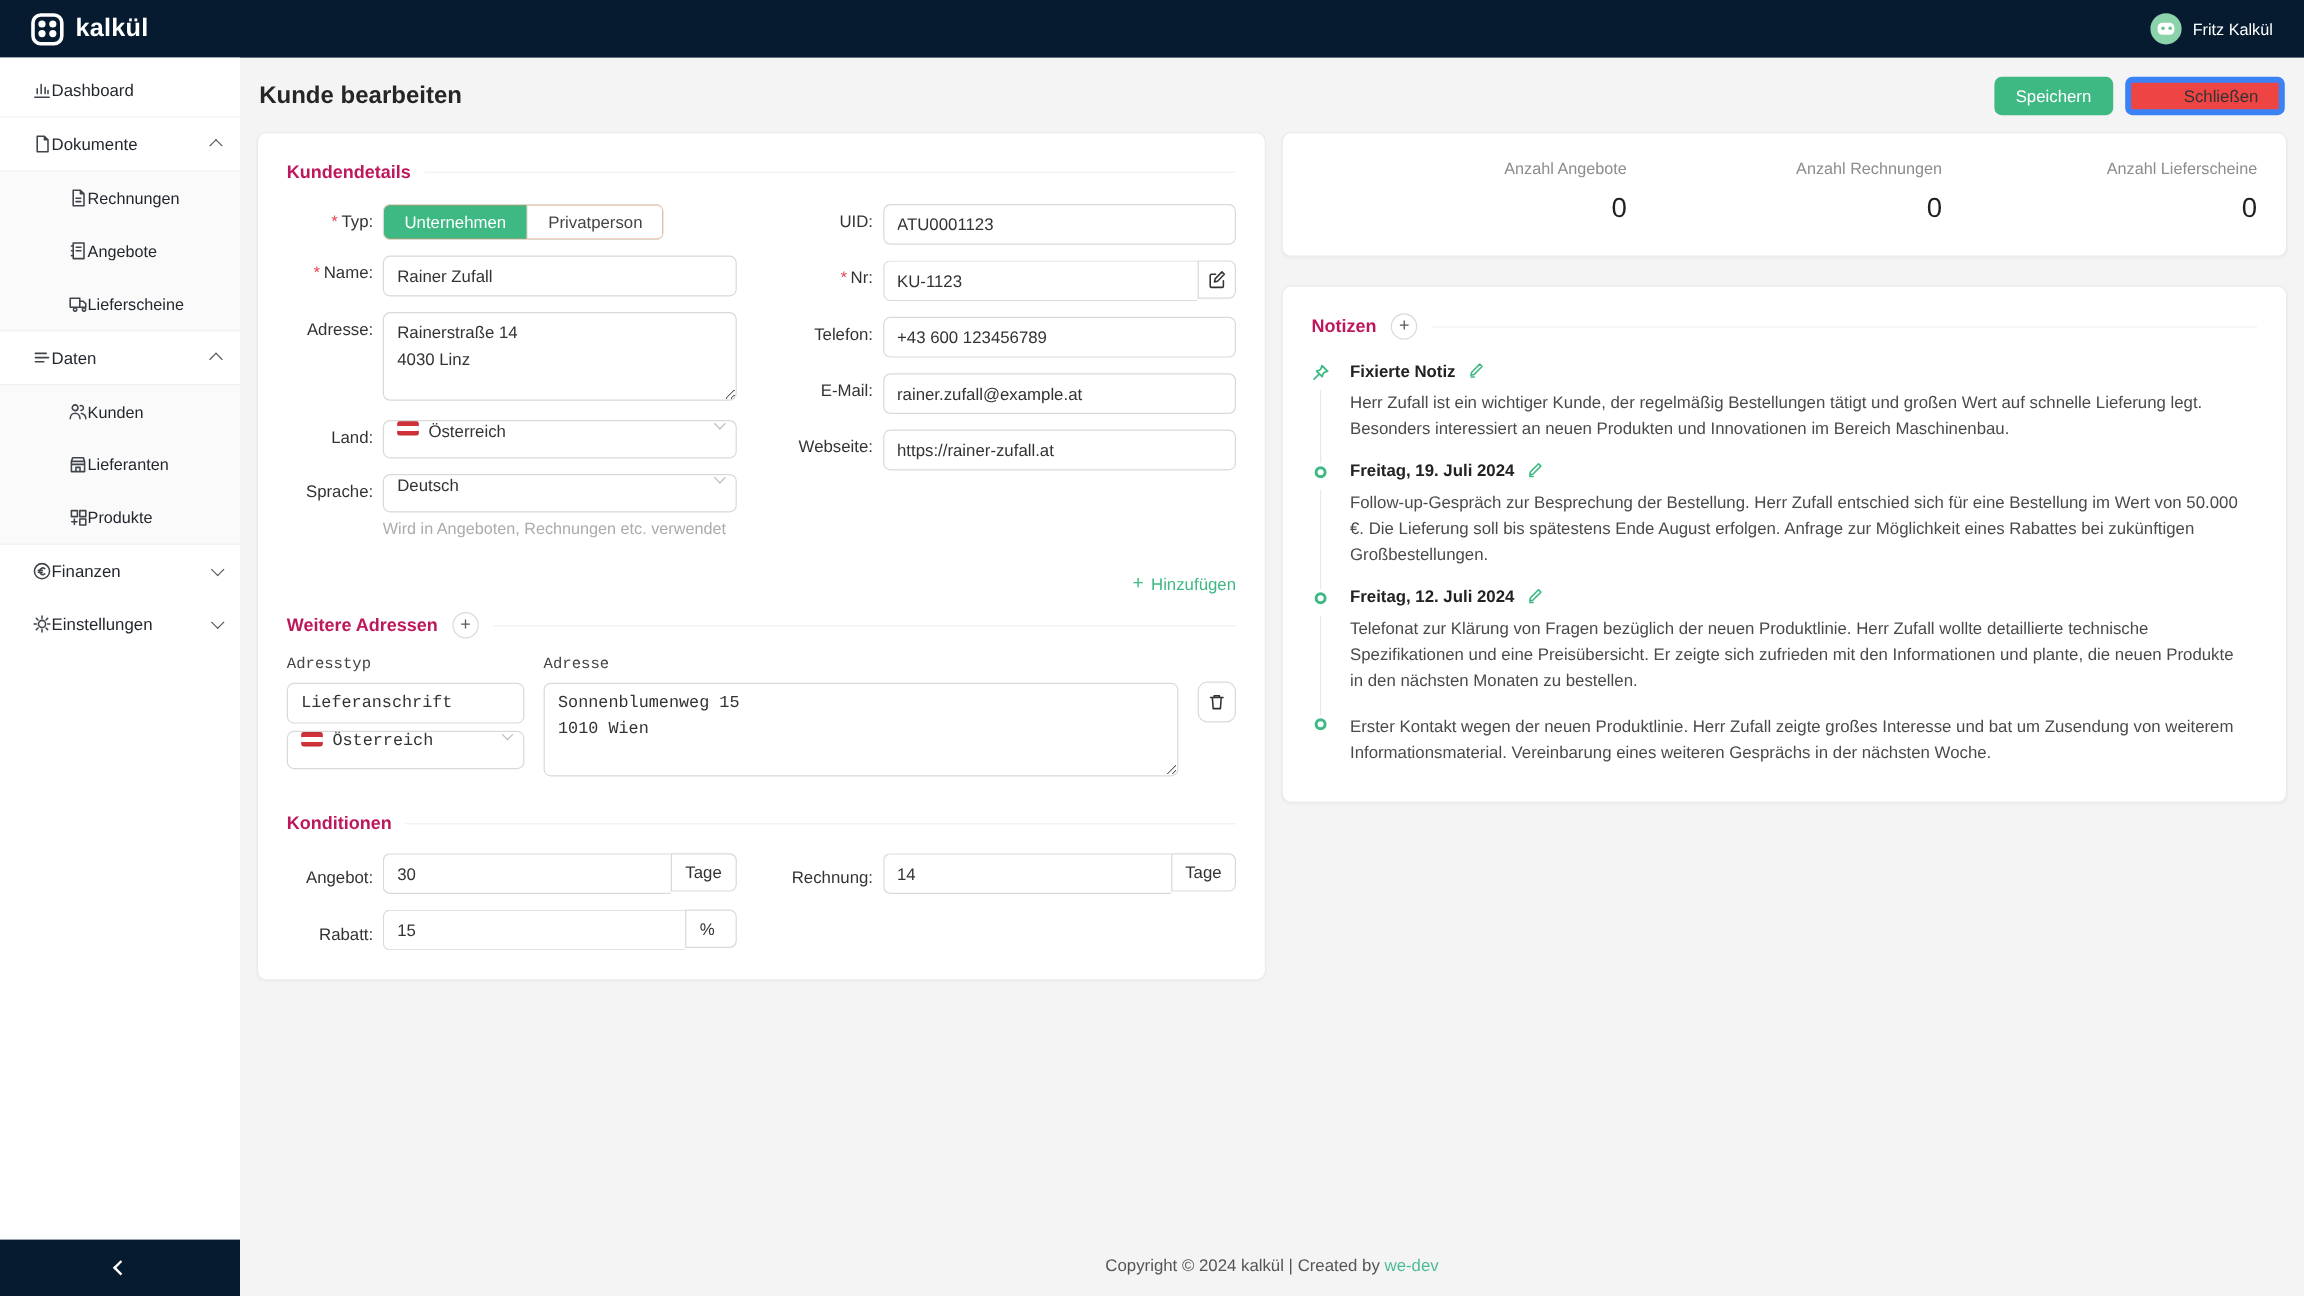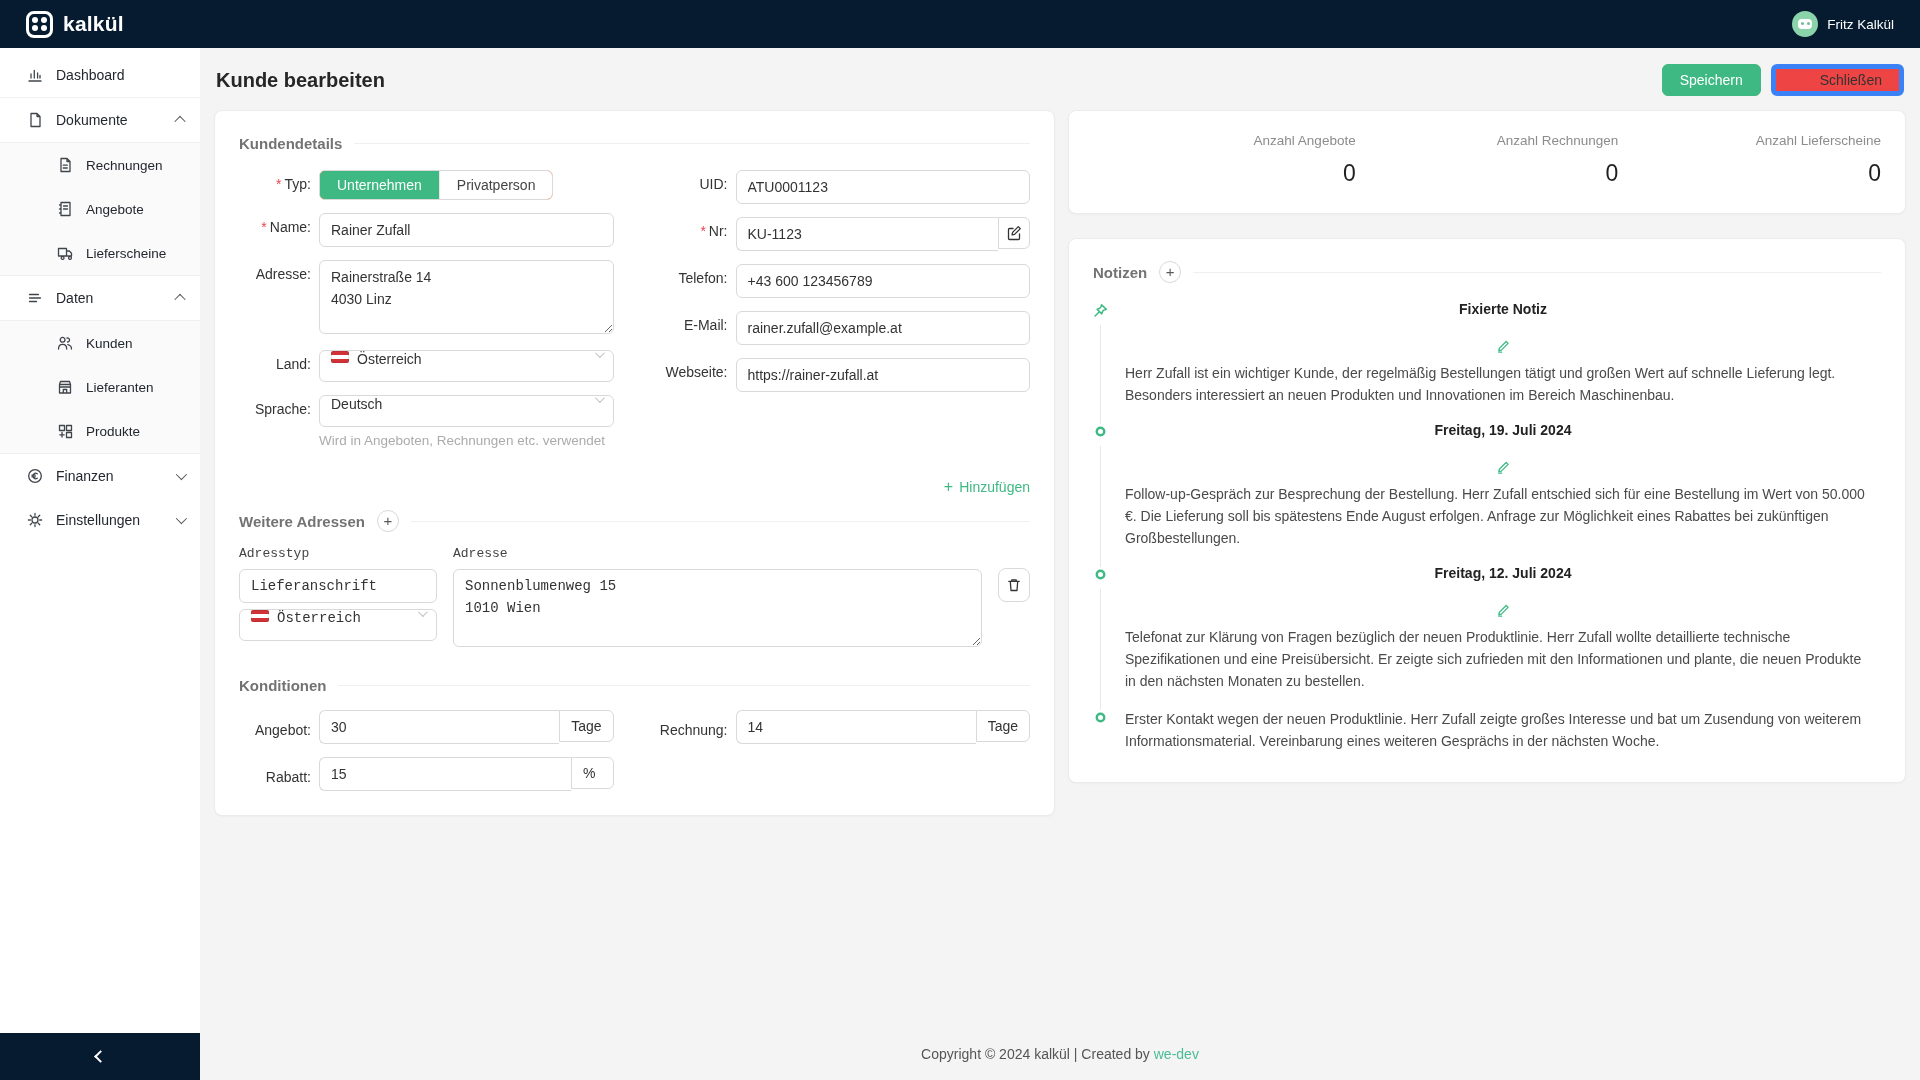--- a/index.html
+++ b/index.html
@@ -15,21 +15,21 @@
   .user-chip { display:flex; align-items:center; gap:9px; color:#fff; font-size:13.5px; cursor:pointer; background:none; border:none; }
   .avatar { width:26px; height:26px; border-radius:50%; background:#8ad3ab; position:relative; }
   .avatar i { position:absolute; left:6px; top:8px; width:14px; height:10px; background:#fff; border-radius:4px; }
   .avatar i::before, .avatar i::after { content:""; position:absolute; top:3px; width:3px; height:3px; border-radius:50%; background:#6cc192; }
   .avatar i::before { left:2.5px; } .avatar i::after { right:2.5px; }
 
   
   .shell { display:flex; height:1032px; }
   .sidebar { width:200px; background:#fff; display:flex; flex-direction:column; flex-shrink:0; }
   .nav { flex:1; padding-top:5px; }
-  .nav-item { display:flex; align-items:center; height:44px; padding:0 16px 0 26px; gap:13px; cursor:pointer; color:#23272e; }
+  .nav-item { display:flex; align-items:center; height:44px; padding:0 16px 0 26px; cursor:pointer; color:#23272e; }
   .nav-sub .nav-item { padding-left:56px; height:44px; font-size:13.5px; }
   .nav-sub { background:#fafafa; border-top:1px solid #f0f0f0; border-bottom:1px solid #f0f0f0; }
   .nav-divider { height:1px; background:#f0f0f0; margin:0; }
   .nav-icon { width:17px; height:17px; display:inline-flex; align-items:center; justify-content:center; color:#40444b; flex-shrink:0; }
   .nav-icon svg { width:16px; height:16px; stroke:#40444b; fill:none; stroke-width:1.3; stroke-linecap:round; stroke-linejoin:round; }
   .nav-label { flex:1; }
   .chev { width:8px; height:8px; border-right:1.6px solid #555; border-bottom:1.6px solid #555; flex-shrink:0; }
   .chev.up { transform:rotate(-135deg) translate(-1px,-1px); }
   .chev.down { transform:rotate(45deg) translateY(-2px); }
   .collapse-bar { height:47px; background:#061b30; border:none; color:#fff; cursor:pointer; display:flex; align-items:center; justify-content:center; }
@@ -43,21 +43,21 @@
   .btn { height:32px; padding:0 17px; border-radius:6px; font-size:14px; cursor:pointer; font-family:inherit; }
   .btn-primary { background:#3eb983; border:1px solid #3eb983; color:#fff; }
   .btn-default { background:#ef4444; border:5px solid #3b82f6; color:#333;padding-left:44px; }
 
   .content { display:flex; gap:13px; align-items:flex-start; }
   .card { background:#fff; border:1px solid #ebebeb; border-radius:8px; box-shadow:0 1px 2px rgba(0,0,0,.03); }
   .form-card { width:841px; min-height:681px; padding:24px; }
   .right-col { flex:1; display:flex; flex-direction:column; gap:24px; }
 
   .section-head { display:flex; align-items:center; gap:12px; margin-bottom:18px; }
-  .section-title { font-size:15px; font-weight:bold; color:#737373; white-space:nowrap; }
+  .section-title { font-size:15px; font-weight:bold; color:#be185d; white-space:nowrap; }
   .section-rule { flex:1; height:1px; background:#f0f0f0; }
   .plus-circle { width:22px; height:22px; border:1px solid #d9d9d9; border-radius:50%; background:#fff; color:#595959; font-size:15px; line-height:1; display:inline-flex; align-items:center; justify-content:center; cursor:pointer; flex-shrink:0; }
   .plus-circle::before { content:"+"; margin-top:-1px; }
 
   
   .form-cols { display:flex; gap:42px; }
   .fcol { flex:1; display:flex; flex-direction:column; gap:13px; }
   .frow { display:flex; align-items:flex-start; }
   .flabel { width:80px; text-align:right; padding-right:8px; padding-top:6px; color:#333; flex-shrink:0; white-space:nowrap; }
   .req { color:#e64552; margin-right:3px; }
@@ -95,21 +95,21 @@
   .stat { flex:1;text-align:right; }
   .stat-label { color:#8c8c8c; font-size:13.5px; }
   .stat-value { color:#1f1f1f; font-size:23px; margin-top:12px; }
 
   
   .notes-card { padding:22px 24px 26px 24px; }
   .note { position:relative; padding-left:32px; padding-bottom:16px; }
   .note:not(:last-child)::before { content:""; position:absolute; left:7px; top:24px; bottom:-2px; width:1px; background:#e8e8e8; }
   .note-icon { position:absolute; left:0; top:2px; width:15px; height:15px; color:#3eb983; }
   .note-icon svg { width:15px; height:15px; stroke:#3eb983; fill:none; stroke-width:1.6; stroke-linecap:round; stroke-linejoin:round; }
-  .note-head { display:flex; align-items:center; gap:22px; margin-bottom:7px;flex-direction:column; }
+  .note-head { display:flex; align-items:center; gap:10px; margin-bottom:7px; }
   .note-title { font-weight:bold; font-size:14px; color:#222; }
   .edit-btn { background:none; border:none; cursor:pointer; width:16px; height:16px; padding:0; }
   .edit-btn svg { width:15px; height:15px; stroke:#3eb983; fill:none; stroke-width:1.4; stroke-linecap:round; stroke-linejoin:round; }
   .note-text { color:#4a4a4a; line-height:22px; font-size:14px; padding-right:8px; white-space:pre-line; }
 
   
   .footer { margin-top:auto; text-align:center; padding:14px 0 18px 0; color:#555; font-size:14px; }
   .footer a { color:#4dba97; text-decoration:none; cursor:pointer; }
 </style>
 </head>

